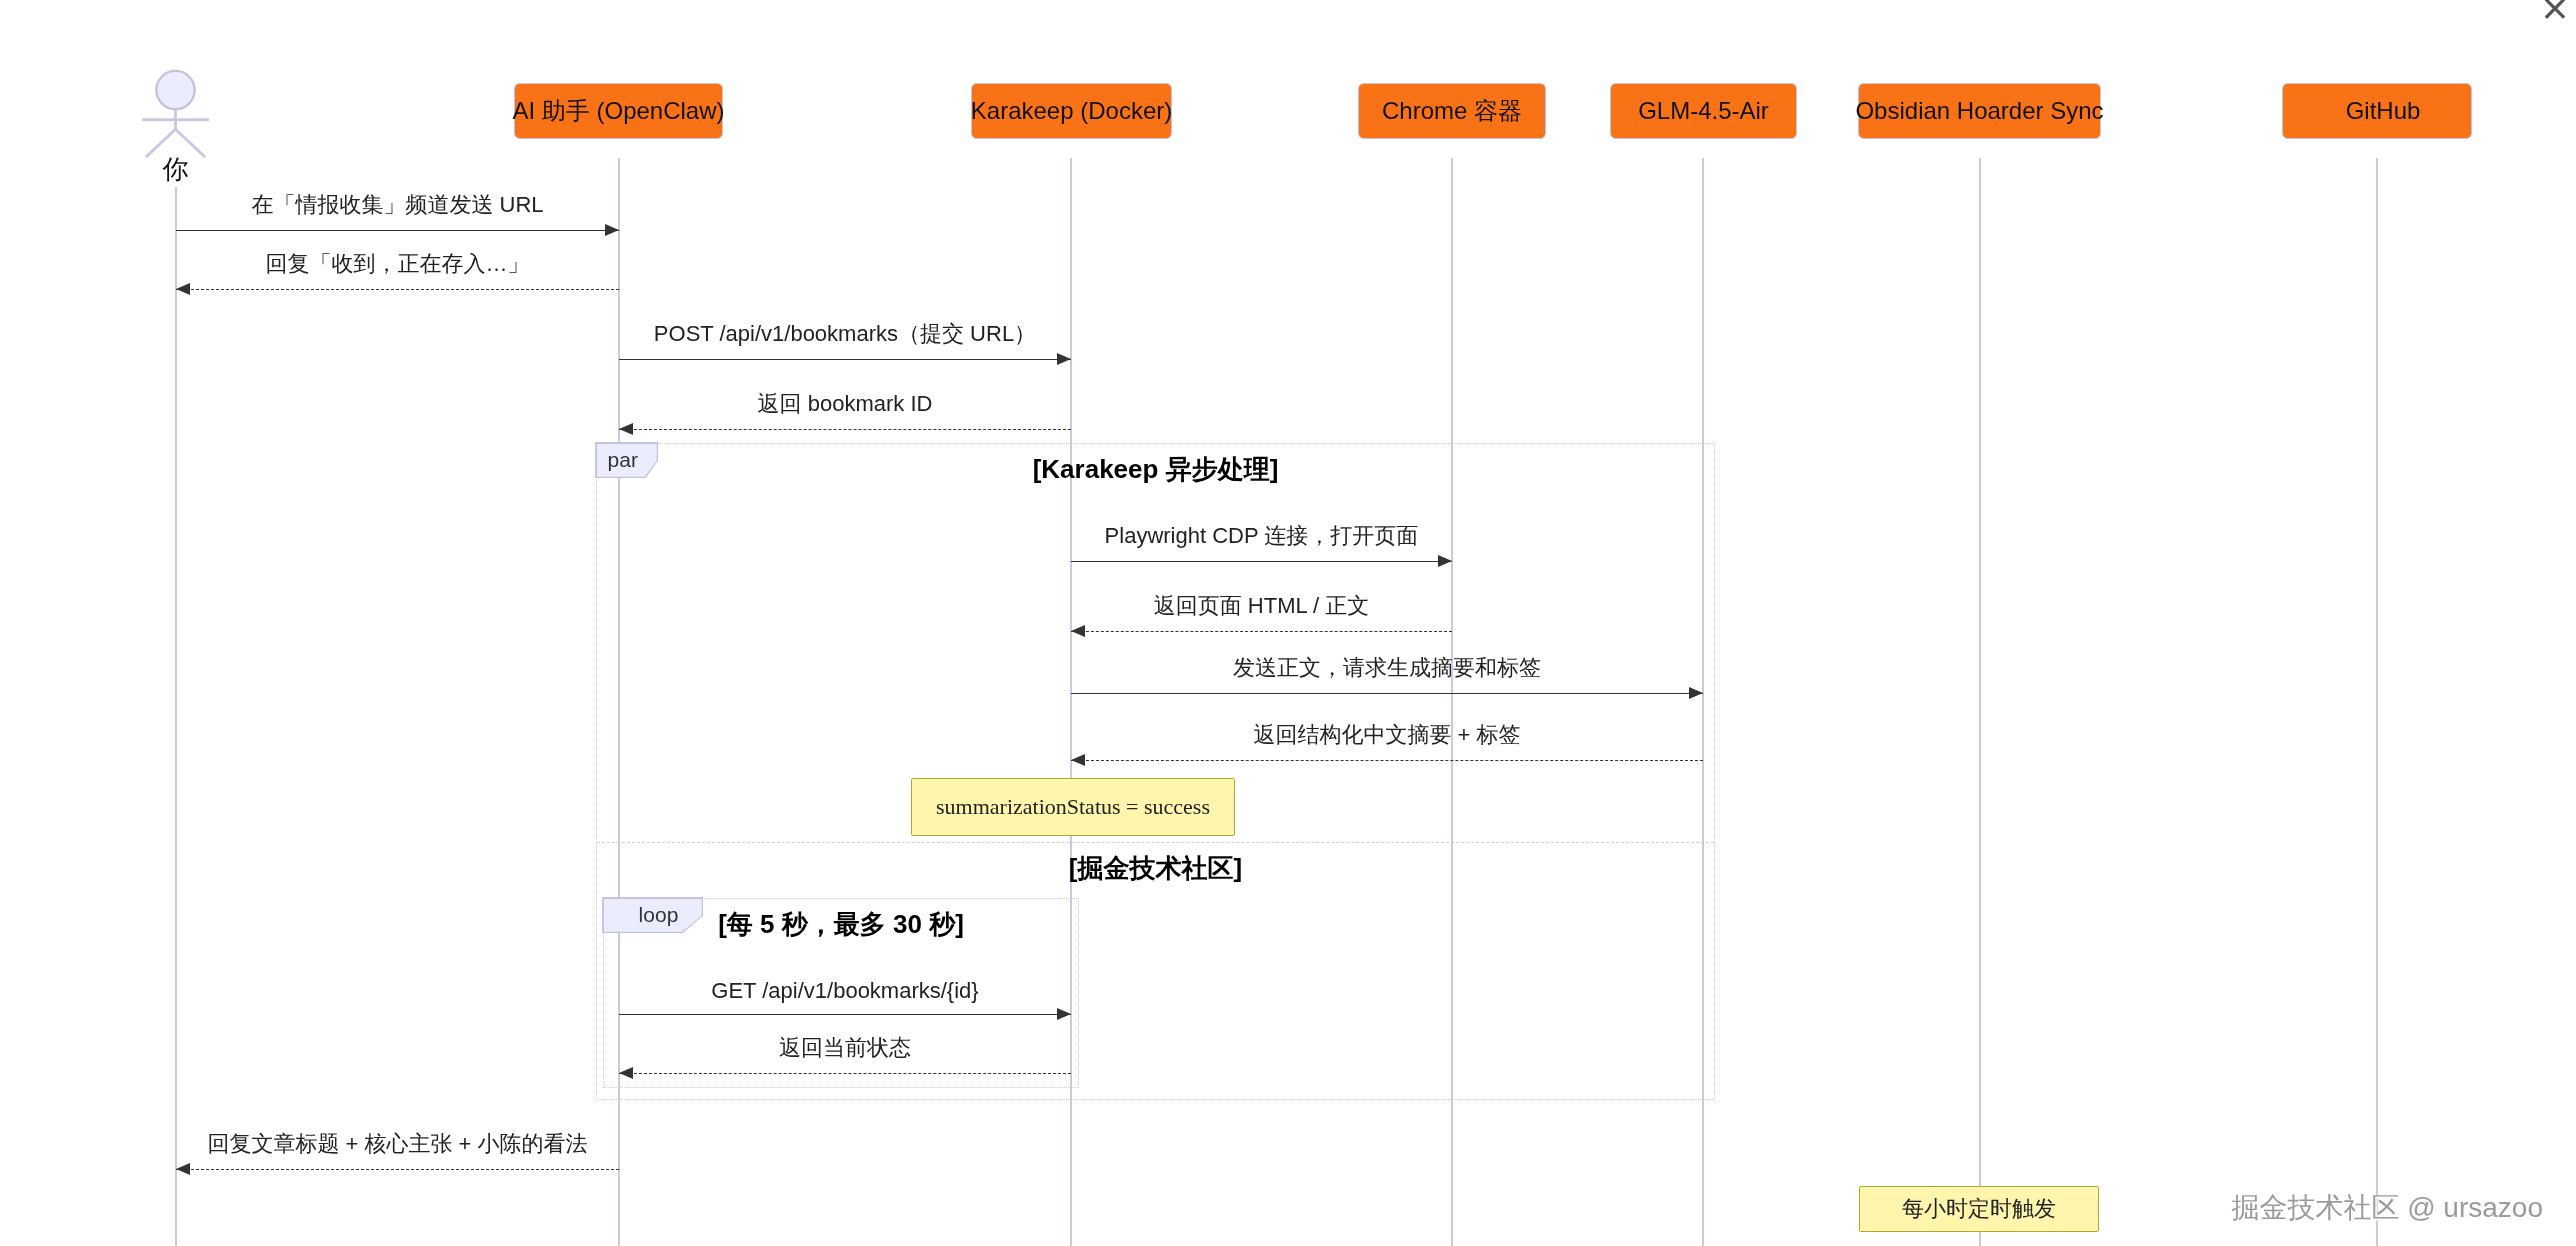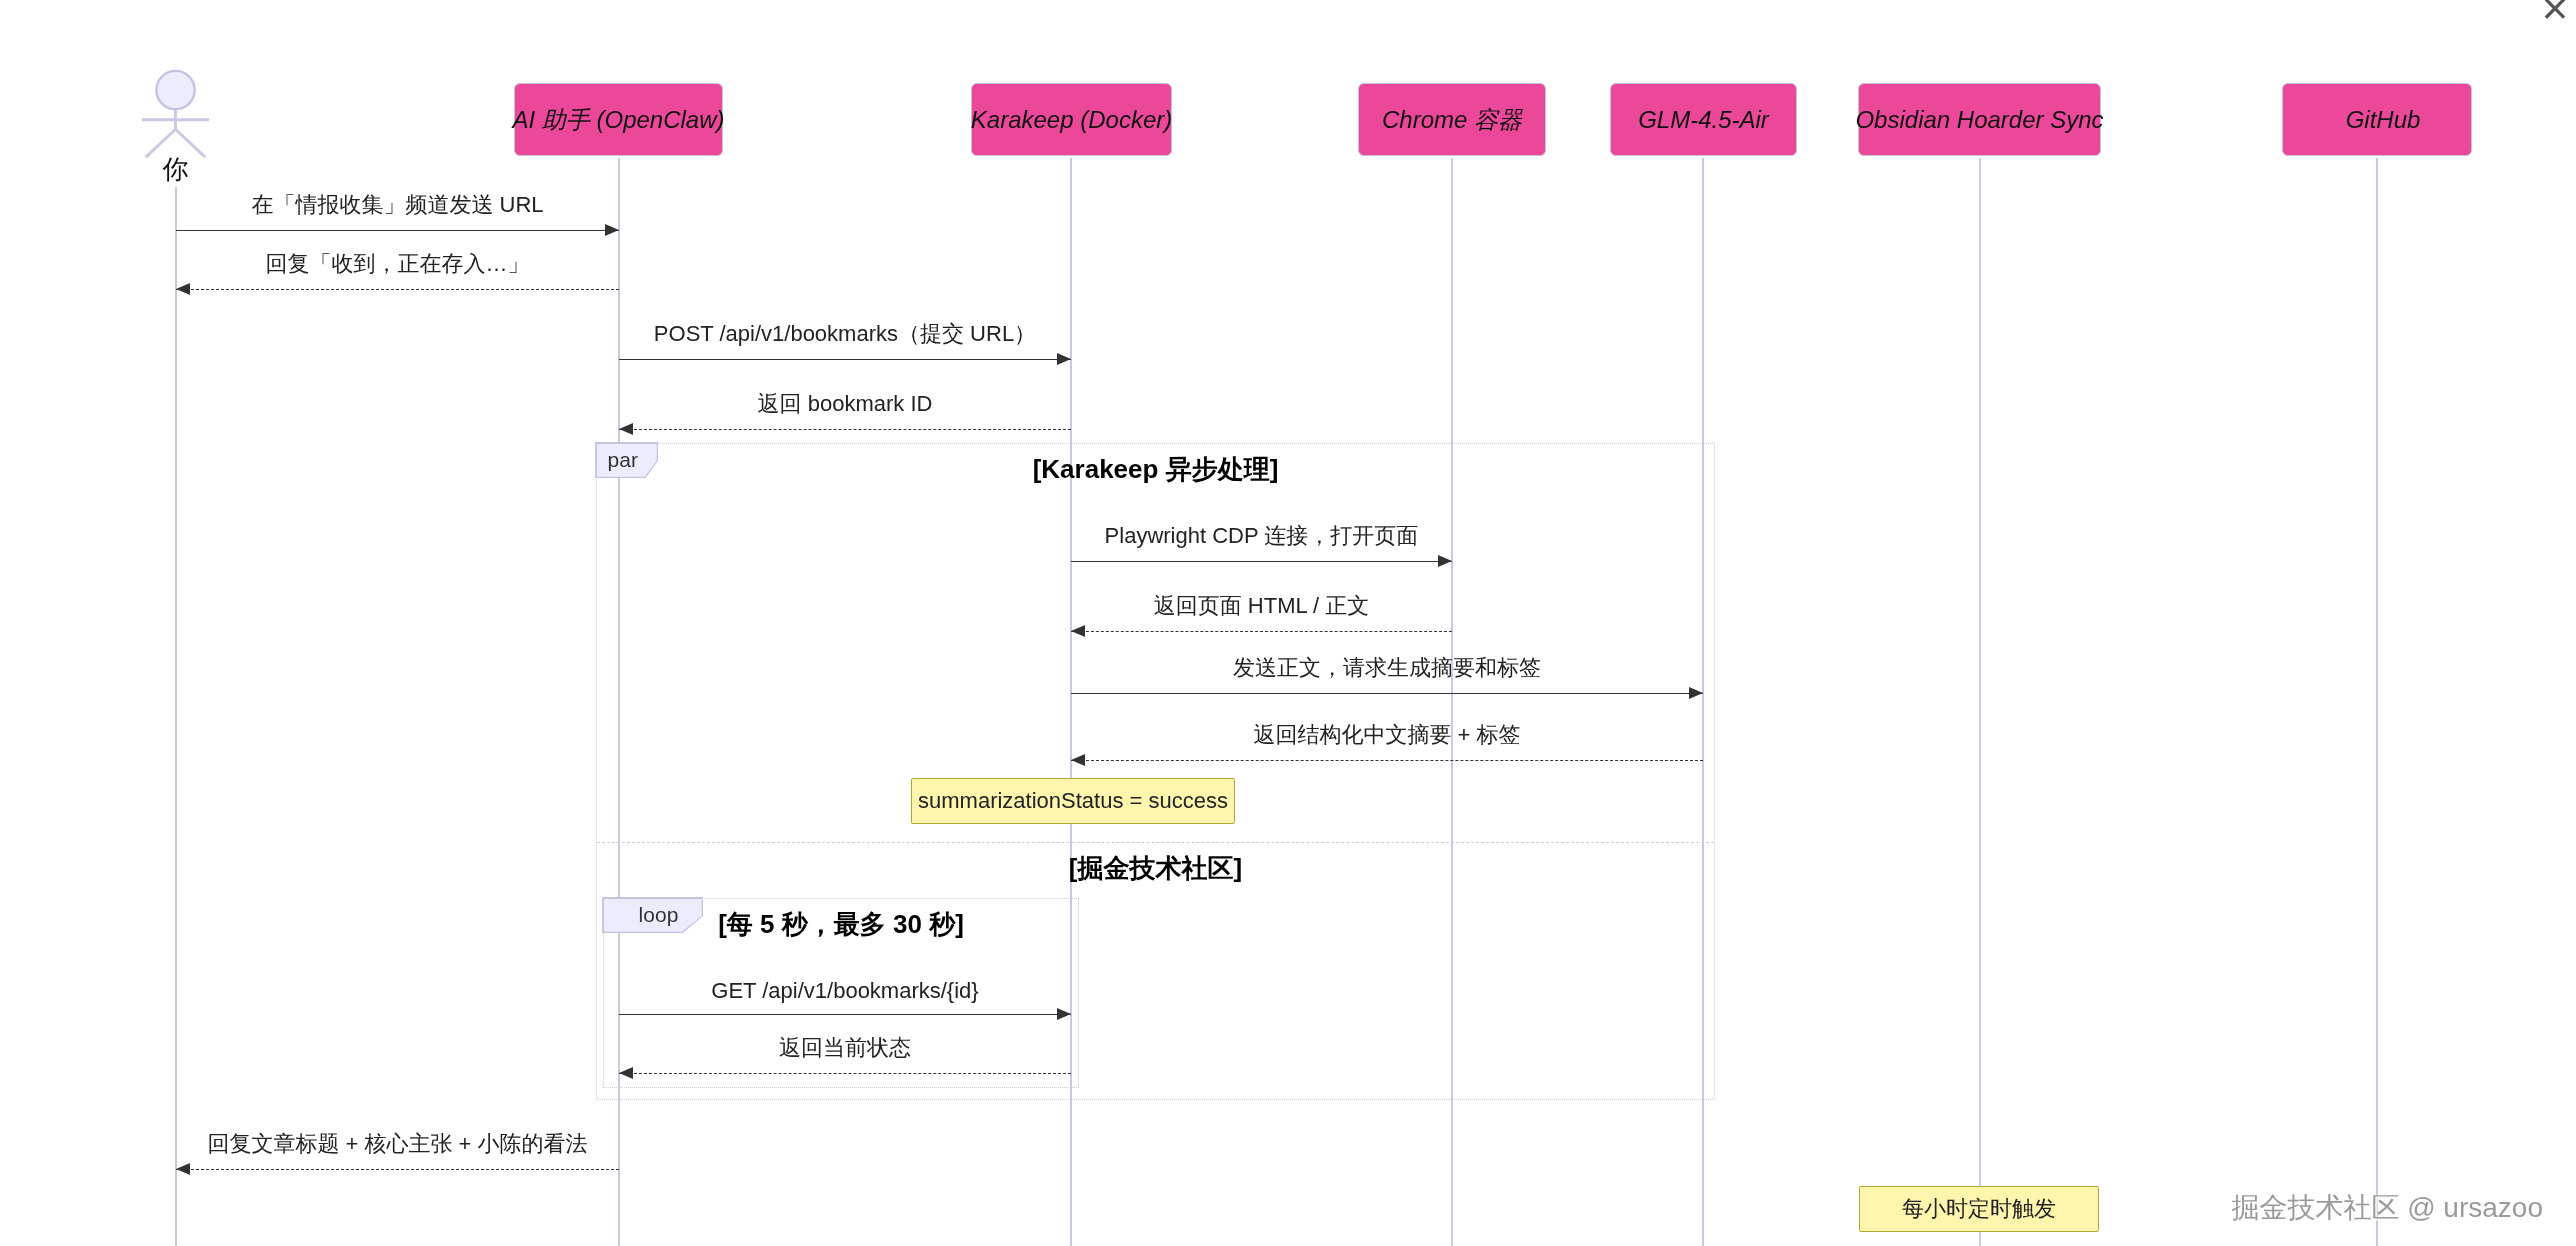--- a/index.html
+++ b/index.html
@@ -2,23 +2,23 @@
 <html><head>
 <meta charset="utf-8">
 <style>
   html,body{margin:0;padding:0;background:#ffffff;}
   .canvas{
     position:relative;width:2576px;height:1247px;background:#ffffff;overflow:hidden;
     font-family:"Liberation Sans","DejaVu Sans",sans-serif;color:#1f1f1f;
   }
   
   .pbox{
-    position:absolute;top:83px;height:73px;background:#ec4899;border:1px solid #C3C3E0;
+    position:absolute;top:83px;height:56px;background:#f97316;border:1px solid #C3C3E0;
     border-radius:5.8px;display:flex;align-items:center;justify-content:center;
-    font-size:24px;color:#111;box-sizing:border-box;white-space:nowrap;font-style:italic;
+    font-size:24px;color:#111;box-sizing:border-box;white-space:nowrap;
   }
   
   .lifeline{position:absolute;width:1.9px;background:#C9C9E4;top:158px;bottom:0;}
   
   .actor-label{position:absolute;text-align:center;font-size:26px;color:#111;}
   
   .msg{position:absolute;height:1.9px;}
   .msg .line{position:absolute;left:0;right:0;top:0;border-top:1.9px solid #333;}
   .msg.dashed .line{border-top-style:dashed;}
   .msg .lbl{position:absolute;left:-58px;right:-58px;bottom:11.5px;text-align:center;
@@ -153,21 +153,21 @@
     <div class="line"></div>
     <div class="head l"></div>
   </div>
 
   <div class="msg dashed" style="left:176px;width:443px;top:1169px;">
     <div class="lbl">回复文章标题 + 核心主张 + 小陈的看法</div>
     <div class="line"></div>
     <div class="head l"></div>
   </div>
 
-  <div class="note" style="left:911px;top:778px;width:324px;height:46px;">summarizationStatus = success</div>
+  <div class="note" style="left:911px;top:778px;width:324px;height:58px;font-family:Liberation Serif, serif;">summarizationStatus = success</div>
   <div class="note" style="left:1859px;top:1186px;width:240px;height:46px;">每小时定时触发</div>
 
   <div class="watermark">掘金技术社区 @ ursazoo</div>
 
   <div class="close-btn">×</div>
 
 </div>
 
 
 </body></html>

